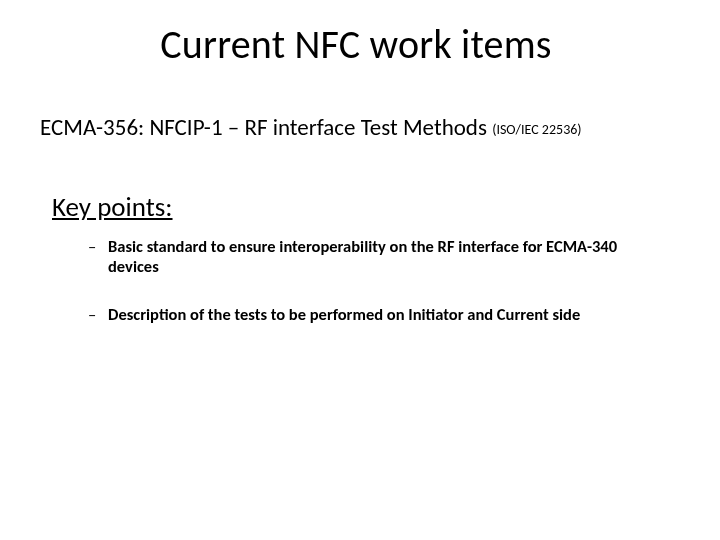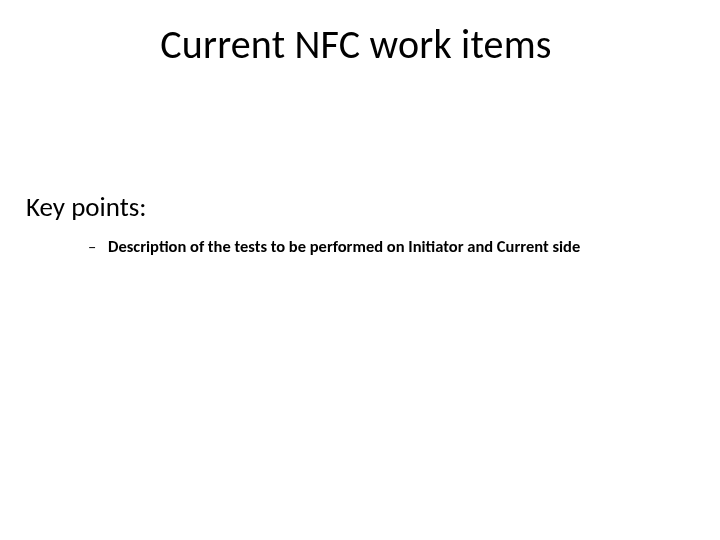--- a/index.html
+++ b/index.html
@@ -37,23 +37,24 @@
   }
   .subtitle .suffix {
     font-size: 14px;
     font-weight: 400;
     position: relative;
     top: -1px;
   }
   .section {
     position: absolute;
     top: 190px;
-    left: 26px;
+    left: 52px;
     font-size: 27px;
     font-weight: 400;
+    text-decoration: underline;
   }
   ul.bullets {
     position: absolute;
     top: 236px;
     left: 88px;
     right: 50px;
     margin: 0;
     padding: 0;
     list-style: none;
   }
@@ -73,20 +74,24 @@
     font-weight: 400;
   }
 </style>
 </head>
 <body>
 
 <div class="slide">
 
   <div class="title">Current NFC work items</div>
 
+  <div class="subtitle">
+    <span>ECMA-356: NFCIP-1 – RF interface Test Methods </span><span class="suffix">(ISO/IEC 22536)</span>
+  </div>
 
   <div class="section">Key points:</div>
 
   <ul class="bullets">
+    <li>Basic standard to ensure interoperability on the RF interface for ECMA-340 devices</li>
     <li>Description of the tests to be performed on Initiator and Current side</li>
   </ul>
 
 </div>
 
 </body></html>

